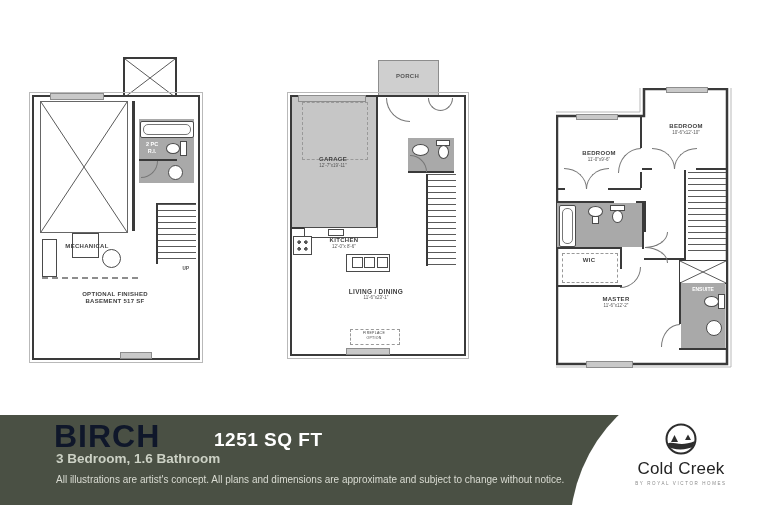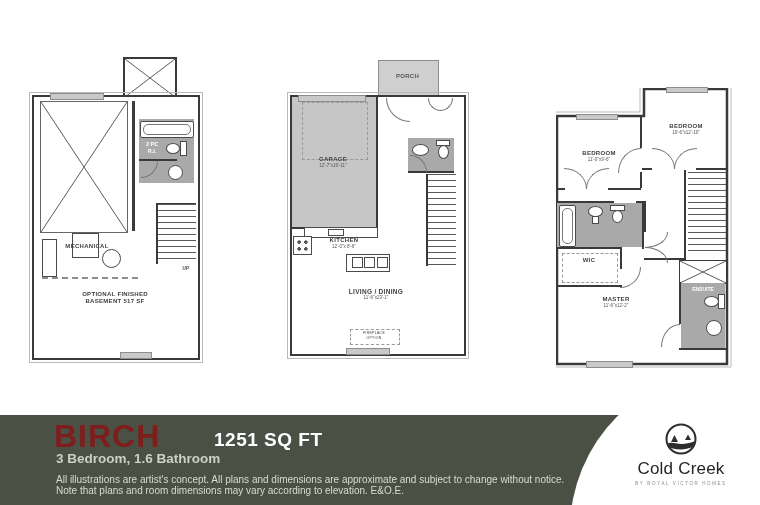--- a/index.html
+++ b/index.html
@@ -26,21 +26,21 @@
   .xwrap svg,.xsvg{position:absolute;inset:0;width:100%;height:100%;}
   .xwrap line{stroke:#5a5a5a;stroke-width:1;}
   .dashbox{position:absolute;border:1px dashed #999;}
   .rname{position:absolute;font-size:6px;line-height:7px;color:#3e3e3e;font-weight:bold;
          text-align:center;letter-spacing:.3px;}
   .rdim{display:block;font-size:4.5px;line-height:6px;font-weight:normal;color:#555;letter-spacing:0;}
   .tinywhite{position:absolute;font-size:5.5px;line-height:6px;color:#fff;font-weight:bold;text-align:center;}
   .footer{position:absolute;left:0;top:415px;width:760px;height:90px;overflow:hidden;}
   .footer-curve{position:absolute;width:320px;height:320px;background:#fff;border-radius:50%;
                 right:-130px;top:-45px;}
-  .f-title{position:absolute;left:54px;top:418px;font-size:32px;font-weight:bold;color:#7f1d1d;letter-spacing:1px;}
+  .f-title{position:absolute;left:54px;top:418px;font-size:32px;font-weight:bold;color:#0f172a;letter-spacing:1px;}
   .f-sqft{position:absolute;left:214px;top:429px;font-size:19px;font-weight:bold;color:#fff;letter-spacing:.5px;}
   .f-sub{position:absolute;left:56px;top:451px;font-size:13.5px;color:#ccd1c5;font-weight:bold;}
   .f-disc{position:absolute;left:56px;top:474px;font-size:10px;line-height:11px;color:#d9dbd2;}
   .logo-box{position:absolute;left:622px;top:421px;width:118px;text-align:center;}
   .logo-brand{font-size:17px;font-weight:normal;color:#242424;letter-spacing:.2px;}
   .logo-tag{font-size:4.5px;color:#8a8a8a;letter-spacing:1.6px;margin-top:2px;}
 </style>
 </head>
 <body>
 
@@ -206,21 +206,20 @@
   </div>
 
   <div class="footer" style="background:#4a5044;">
     <div class="footer-curve"></div>
   </div>
   <div class="f-title">BIRCH</div>
   <div class="f-sqft">1251 SQ FT</div>
   <div class="f-sub">3 Bedroom, 1.6 Bathroom</div>
   <div class="f-disc">
     <span>All illustrations are artist's concept. All plans and dimensions are approximate and subject to change without notice.</span><br>
-    <span>Note that plans and room dimensions may vary according to elevation. E&amp;O.E.</span>
   </div>
 
   <div class="logo-box">
     <svg width="46" height="38" viewBox="0 0 46 38" style="display:block;margin:0 auto;">
       <defs>
           <clipPath id="lc">
             <circle cx="23" cy="18" r="14"></circle>
           </clipPath>
         </defs>
       <circle cx="23" cy="18" r="14.5" fill="none" stroke="#2d2d2d" stroke-width="2"></circle>

